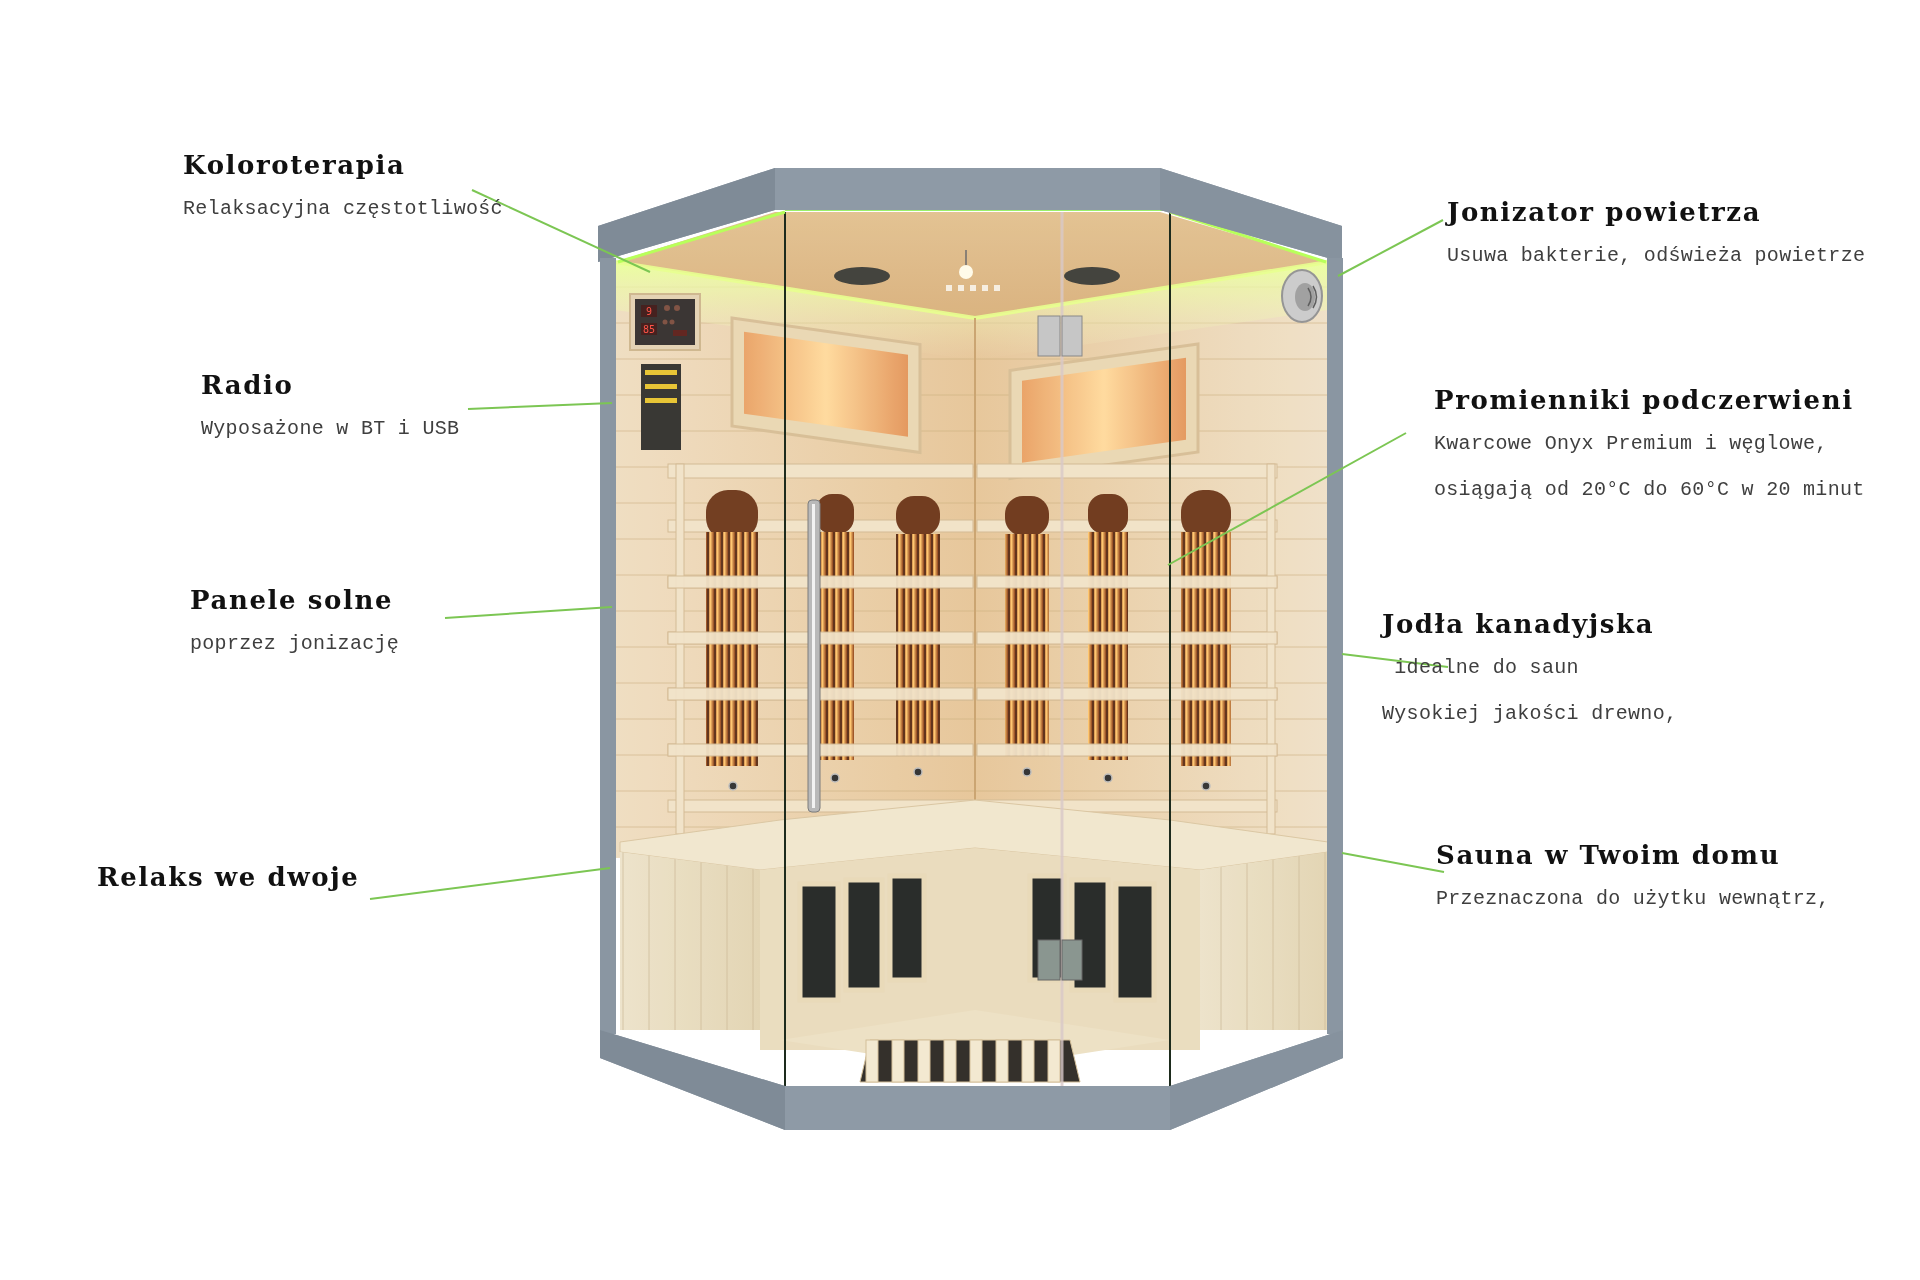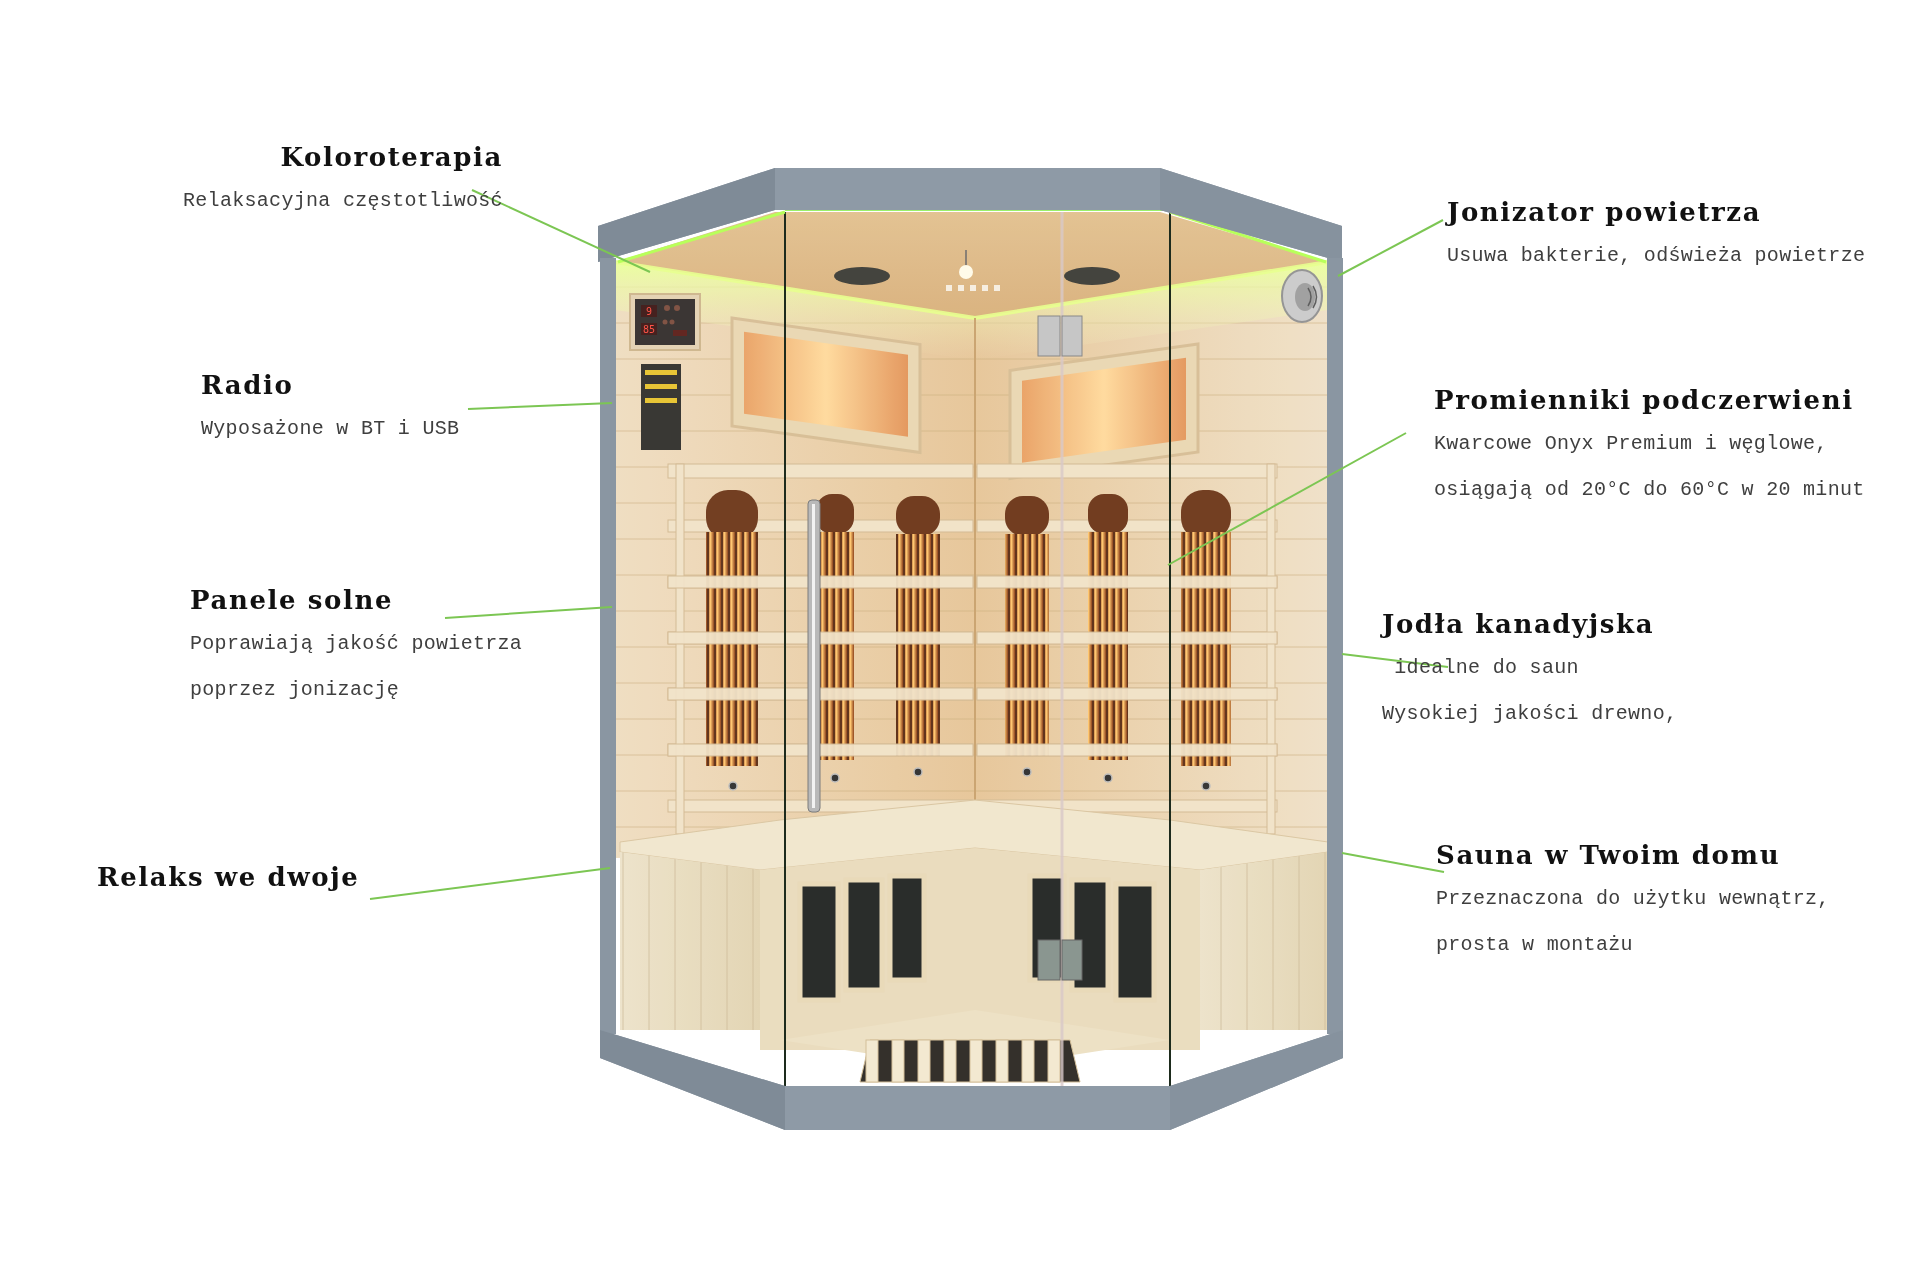--- a/index.html
+++ b/index.html
@@ -262,33 +262,32 @@
     <line x1="468" y1="409" x2="612" y2="403"></line>
     <line x1="445" y1="618" x2="612" y2="607"></line>
     <line x1="370" y1="899" x2="610" y2="868"></line>
     <line x1="1443" y1="220" x2="1338" y2="276"></line>
     <line x1="1406" y1="433" x2="1168" y2="565"></line>
     <line x1="1448" y1="667" x2="1342" y2="654"></line>
     <line x1="1444" y1="872" x2="1342" y2="853"></line>
   </g>
 </svg>
 
-<div class="callout" style="left:183px; top:140px;text-align:right;">
+<div class="callout" style="left:183px; top:148px;">
   <div class="title">Koloroterapia</div>
   <div class="line">Relaksacyjna częstotliwość</div>
 </div>
 
 <div class="callout" style="left:201px; top:368px;">
   <div class="title">Radio</div>
   <div class="line">Wyposażone w BT i USB</div>
 </div>
 
 <div class="callout" style="left:190px; top:583px;">
   <div class="title">Panele solne</div>
-  <div class="line">Poprawiają jakość powietrza</div>
   <div class="line">poprzez jonizację</div>
 </div>
 
 <div class="callout" style="left:97px; top:860px;">
   <div class="title">Relaks we dwoje</div>
 </div>
 
 <div class="callout" style="left:1447px; top:178px;margin-top:17px;">
   <div class="title">Jonizator powietrza</div>
   <div class="line">Usuwa bakterie, odświeża powietrze</div>
@@ -302,14 +301,13 @@
 
 <div class="callout" style="left:1382px; top:607px;">
   <div class="title">Jodła kanadyjska</div>
   <div class="line" style="white-space:pre;"> idealne do saun</div>
   <div class="line">Wysokiej jakości drewno,</div>
 </div>
 
 <div class="callout" style="left:1436px; top:838px;">
   <div class="title">Sauna w Twoim domu</div>
   <div class="line">Przeznaczona do użytku wewnątrz,</div>
-  <div class="line">prosta w montażu</div>
 </div>
 
 </body></html>

